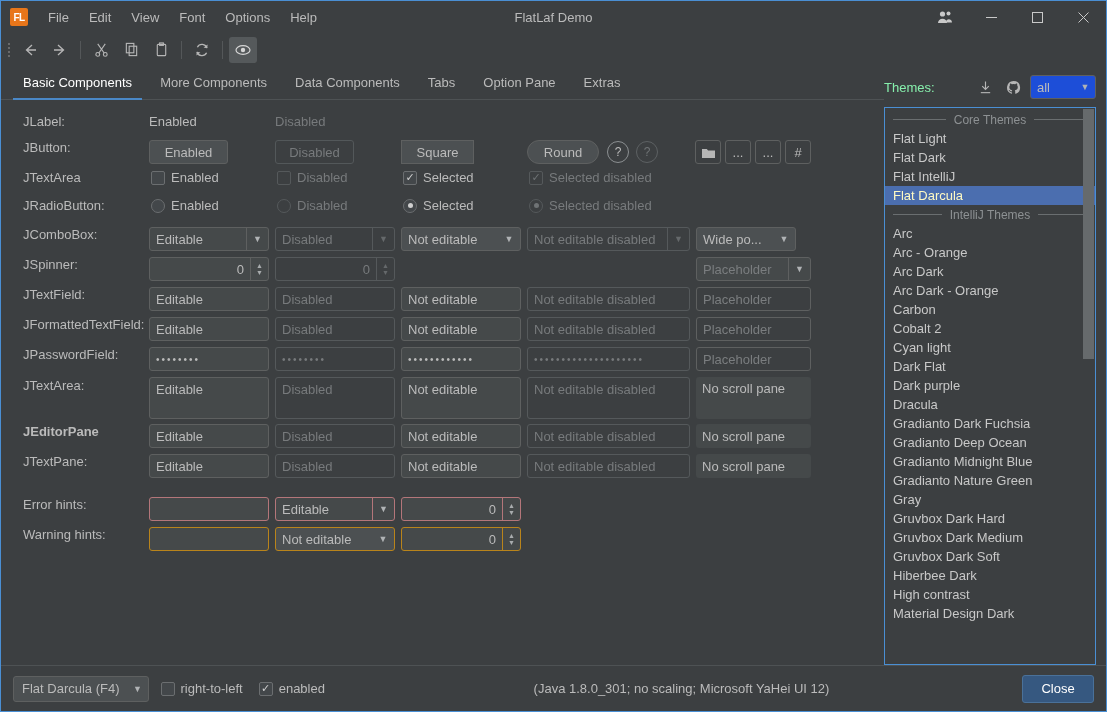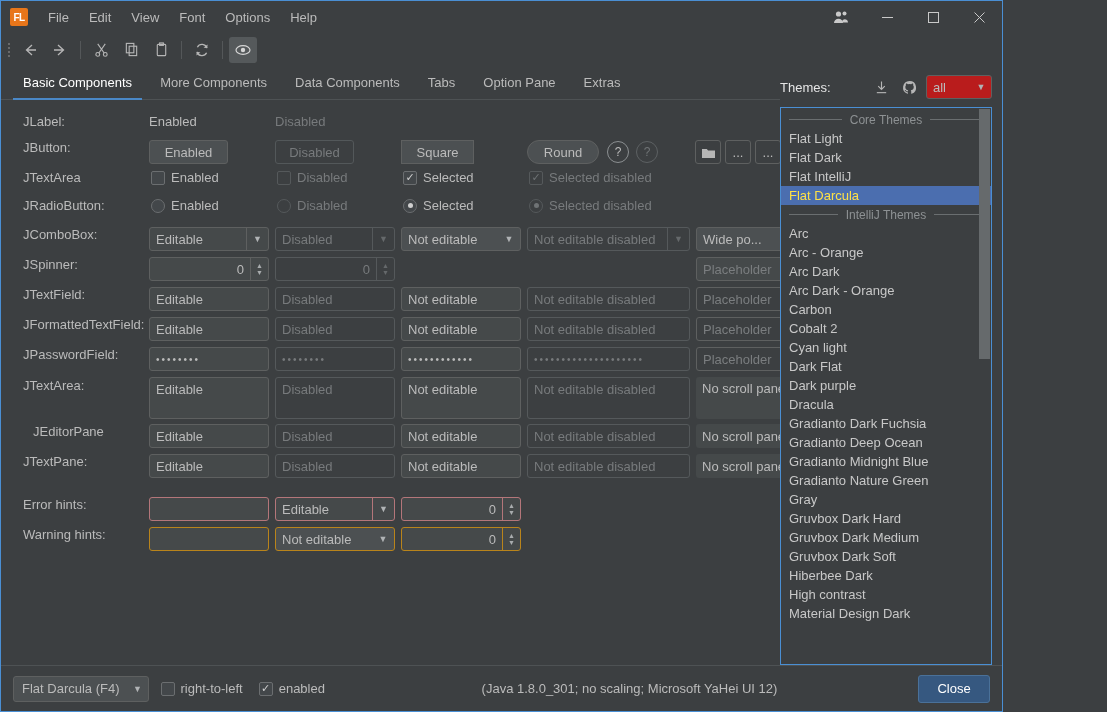--- a/index.html
+++ b/index.html
@@ -6,21 +6,21 @@
   html, body { margin:0; padding:0; }
   body {
     width:1107px; height:712px;
     background:#3c3f41;
     font-family:"Liberation Sans", sans-serif;
     font-size:13px;
     color:#bbbbbb;
     overflow:hidden;
   }
   .window {
-    width:1003px; height:712px;
+    width:1107px; height:712px;
     position:relative;
     background:#3c3f41;
     border:1px solid #4a8fd4;
     display:flex; flex-direction:column;
   }
 
   
   .titlebar {
     height:32px; flex:0 0 32px;
     background:#3c3f41;
@@ -175,44 +175,44 @@
   .dots { letter-spacing:2px; font-size:10px; color:#bbbbbb; }
   .dots.dis { color:#777a7c; }
 
   
   .themes {
     width:222px; flex:0 0 222px;
     padding:8px 10px 0 0;
     display:flex; flex-direction:column; min-height:0;
   }
   .themes-head { display:flex; align-items:center; gap:6px; height:26px; margin-bottom:7px; }
-  .themes-head .t-lbl { color:#e5e5e5; font-size:13px; margin-right:auto; }
+  .themes-head .t-lbl { color:#86efac; font-size:13px; margin-right:auto; }
   .t-icon { width:22px; height:22px; display:flex; align-items:center; justify-content:center; color:#b6b6b6; border-radius:3px; }
   .t-combo {
-    width:66px; height:24px; background:#b91c1c; border:1px solid #5e6060; border-radius:3px;
+    width:66px; height:24px; background:#1d4ed8; border:1px solid #5e6060; border-radius:3px;
     display:flex; align-items:center; color:#bbbbbb; font-size:13px;
   }
   .t-combo .txt { flex:1; padding-left:6px; }
   .t-combo .arrow { width:20px; text-align:center; font-size:9px; color:#b0b3b5; }
   .theme-list {
     flex:1; min-height:0; position:relative;
     background:#3c3f41; border:1px solid #4a8fd4;
     overflow:hidden;
   }
   .tl-inner { position:absolute; inset:0; padding-top:2px; }
   .tl-sep {
     display:flex; align-items:center; gap:8px; height:19px;
     color:#8d9193; font-size:12px; padding:0 8px;
   }
   .tl-sep .line { flex:1; height:1px; background:#6a6e70; }
   .tl-item {
     height:19px; line-height:19px; padding:0 8px;
     color:#c8c8c8; font-size:13px; white-space:nowrap;
   }
-  .tl-item.sel { background:#4b6eaf; color:#fde047; }
+  .tl-item.sel { background:#4b6eaf; color:#fef9c3; }
   .tl-scroll {
     position:absolute; right:1px; top:1px; width:11px; bottom:1px;
   }
   .tl-thumb {
     position:absolute; right:0; top:0; width:11px; height:250px;
     background:#666a6c; border-radius:0;
   }
 
   
   .statusbar {
@@ -243,20 +243,21 @@
   <div class="titlebar">
     <div class="app-logo">FL</div>
     <div class="menu">
       <div class="menu-item">File</div>
       <div class="menu-item">Edit</div>
       <div class="menu-item">View</div>
       <div class="menu-item">Font</div>
       <div class="menu-item">Options</div>
       <div class="menu-item">Help</div>
     </div>
+    <div class="title-text">FlatLaf Demo</div>
     <div class="win-ctrls">
       <div class="win-btn">
         <svg width="16" height="14" viewBox="0 0 16 14">
             <circle cx="5.5" cy="4" r="2.6" fill="#c9c9c9"></circle>
             <path d="M1 13c0-2.6 2-4.2 4.5-4.2S10 10.4 10 13z" fill="#c9c9c9"></path>
             <circle cx="11.5" cy="3.5" r="2" fill="#c9c9c9"></circle>
             <path d="M9 12.5c0-2.2 1.3-3.3 2.8-3.3S15 10.3 15 12.5z" fill="#c9c9c9"></path>
           </svg>
       </div>
       <div class="win-btn">
@@ -496,21 +497,21 @@
 
         <div class="row" style="left:22px; top:278px;">
           <span class="lbl">JTextArea:</span>
         </div>
         <div class="field ta" style="position:absolute; left:148px; top:277px; width:120px;">Editable</div>
         <div class="field ta dis" style="position:absolute; left:274px; top:277px; width:120px;">Disabled</div>
         <div class="field ta" style="position:absolute; left:400px; top:277px; width:120px;">Not editable</div>
         <div class="field ta dis" style="position:absolute; left:526px; top:277px; width:163px;">Not editable disabled</div>
         <div class="field ta noscroll" style="position:absolute; left:695px; top:277px; width:115px;">No scroll pane</div>
 
-        <div class="row" style="left:32px; top:324px;">
+        <div class="row" style="left:22px; top:324px;font-weight:bold;">
           <span class="lbl">JEditorPane</span>
         </div>
         <div class="field" style="position:absolute; left:148px; top:324px; width:120px;">Editable</div>
         <div class="field dis" style="position:absolute; left:274px; top:324px; width:120px;">Disabled</div>
         <div class="field" style="position:absolute; left:400px; top:324px; width:120px;">Not editable</div>
         <div class="field dis" style="position:absolute; left:526px; top:324px; width:163px;">Not editable disabled</div>
         <div class="field noscroll" style="position:absolute; left:695px; top:324px; width:115px;">No scroll pane</div>
 
         <div class="row" style="left:22px; top:354px;">
           <span class="lbl">JTextPane:</span>

